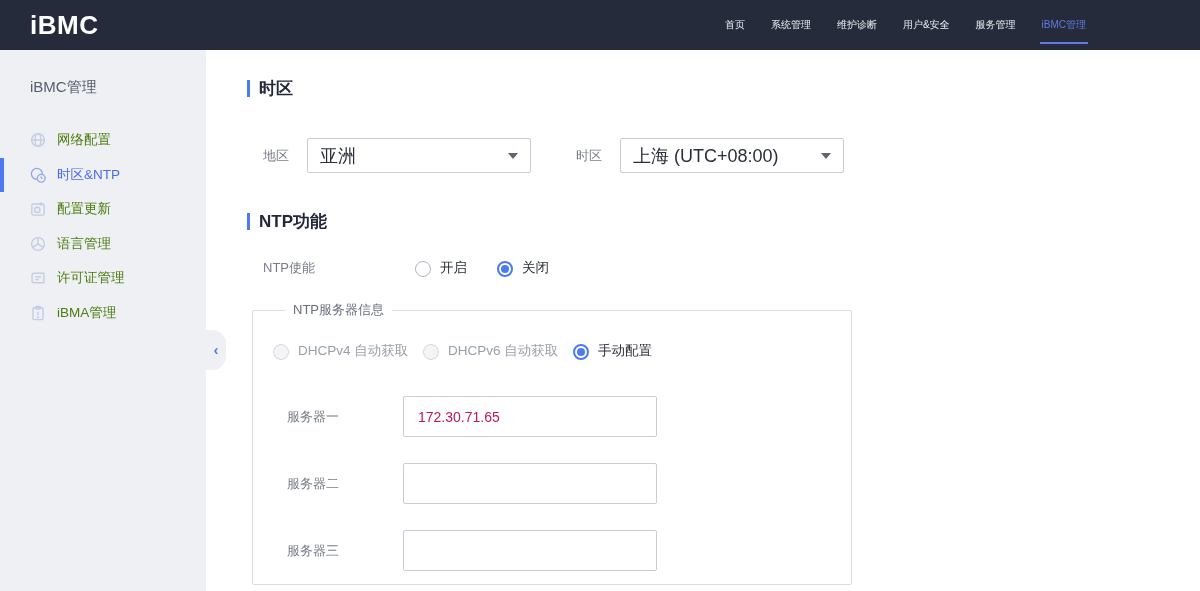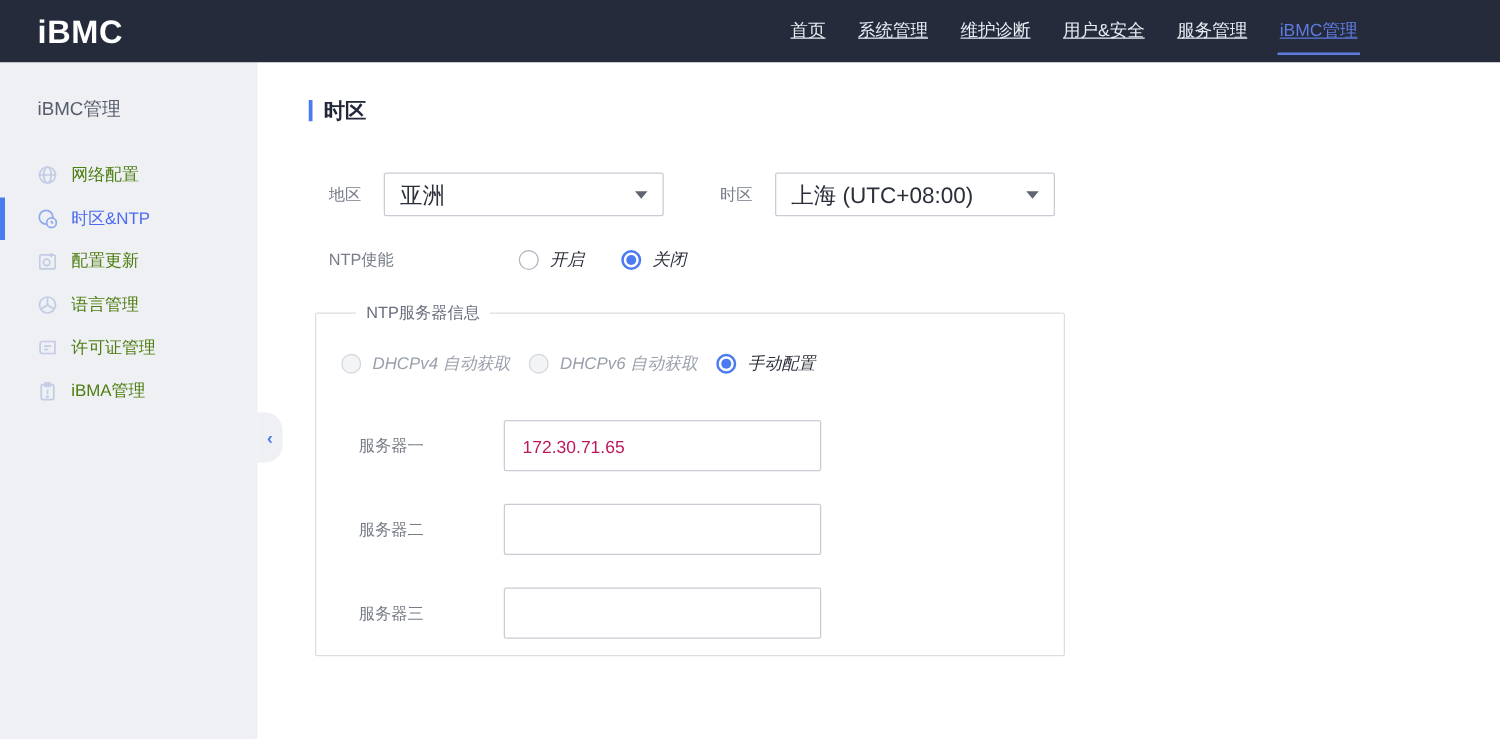--- a/index.html
+++ b/index.html
@@ -4,22 +4,22 @@
 <style>
   * { margin:0; padding:0; box-sizing:border-box; }
   html,body { width:1200px; height:591px; overflow:hidden;
     font-family:"Liberation Sans","DejaVu Sans",sans-serif;
     background:#fff; color:#252b3a; }
 
   
   .header { height:50px; background:#252b3a; display:flex; align-items:center; }
   .logo { margin-left:30px; color:#ffffff; font-size:26px; font-weight:bold; letter-spacing:0.5px; }
   .topnav { margin-left:auto; margin-right:112px; display:flex; gap:22px; height:100%; align-items:center; }
-  .topnav-item { color:#e9edf5; font-size:14px; cursor:pointer; position:relative;
-    height:100%; display:flex; align-items:center; padding:0 2px;text-decoration:underline; }
+  .topnav-item { color:#e9edf5; font-size:10px; cursor:pointer; position:relative;
+    height:100%; display:flex; align-items:center; padding:0 2px; }
   .topnav-item.active { color:#5e7ce0; }
   .topnav-item.active::after { content:""; position:absolute; left:0; right:0; bottom:6px;
     height:2px; background:#5e7ce0; }
 
   
   .page { display:flex; height:541px; position:relative; }
   .sidebar { width:206px; background:#eef0f4; flex:0 0 206px; padding-top:20px; position:relative; }
   .sidebar-title { padding-left:30px; font-size:15px; color:#575d6c; margin-bottom:26px; margin-top:8px; }
   .side-item { height:34.5px; display:flex; align-items:center; padding-left:30px; gap:11px;
     font-size:13.5px; color:#4d7c0f; cursor:pointer; border-left:4px solid transparent; }
@@ -46,21 +46,21 @@
     display:flex; align-items:center; justify-content:space-between; padding:0 12px; cursor:pointer; }
   .select .val { font-size:18px; color:#2b2f3a; }
   .caret { width:0; height:0; border-left:5px solid transparent; border-right:5px solid transparent;
     border-top:6px solid #5f6470; }
 
   .ntp-title { margin-top:37px; }
   .enable-row { margin-top:26px; padding-left:16px; }
   .lbl-enable { width:152px; }
 
   
-  .radio-item { display:flex; align-items:center; gap:9px; cursor:pointer;font-style:italic; }
+  .radio-item { display:flex; align-items:flex-end; gap:9px; cursor:pointer; }
   .radio { width:16px; height:16px; border-radius:50%; border:1px solid #b0b5c0; background:#fff;
     position:relative; flex:0 0 16px; }
   .radio.checked { border:2px solid #4c7af0; }
   .radio.checked::after { content:""; position:absolute; left:50%; top:50%; width:8px; height:8px;
     margin:-4px 0 0 -4px; border-radius:50%; background:#4c7af0; }
   .radio.disabled { border-color:#d4d7de; background:#f3f4f6; }
   .radio-item .r-label { font-size:13.5px; color:#2b2f3a; }
   .radio-item.disabled .r-label { color:#9aa0aa; }
   .enable-group { display:flex; gap:30px; }
 
@@ -187,20 +187,24 @@
         <span class="val">亚洲</span>
         <span class="caret"></span>
       </div>
       <span class="f-label lbl-tz">时区</span>
       <div class="select">
         <span class="val">上海 (UTC+08:00)</span>
         <span class="caret"></span>
       </div>
     </div>
 
+    <div class="sec-title ntp-title">
+      <span class="sec-bar"></span>
+      <span>NTP功能</span>
+    </div>
 
     <div class="row enable-row">
       <span class="f-label lbl-enable">NTP使能</span>
       <div class="enable-group">
         <div class="radio-item">
           <span class="radio"></span>
           <span class="r-label">开启</span>
         </div>
         <div class="radio-item">
           <span class="radio checked"></span>

